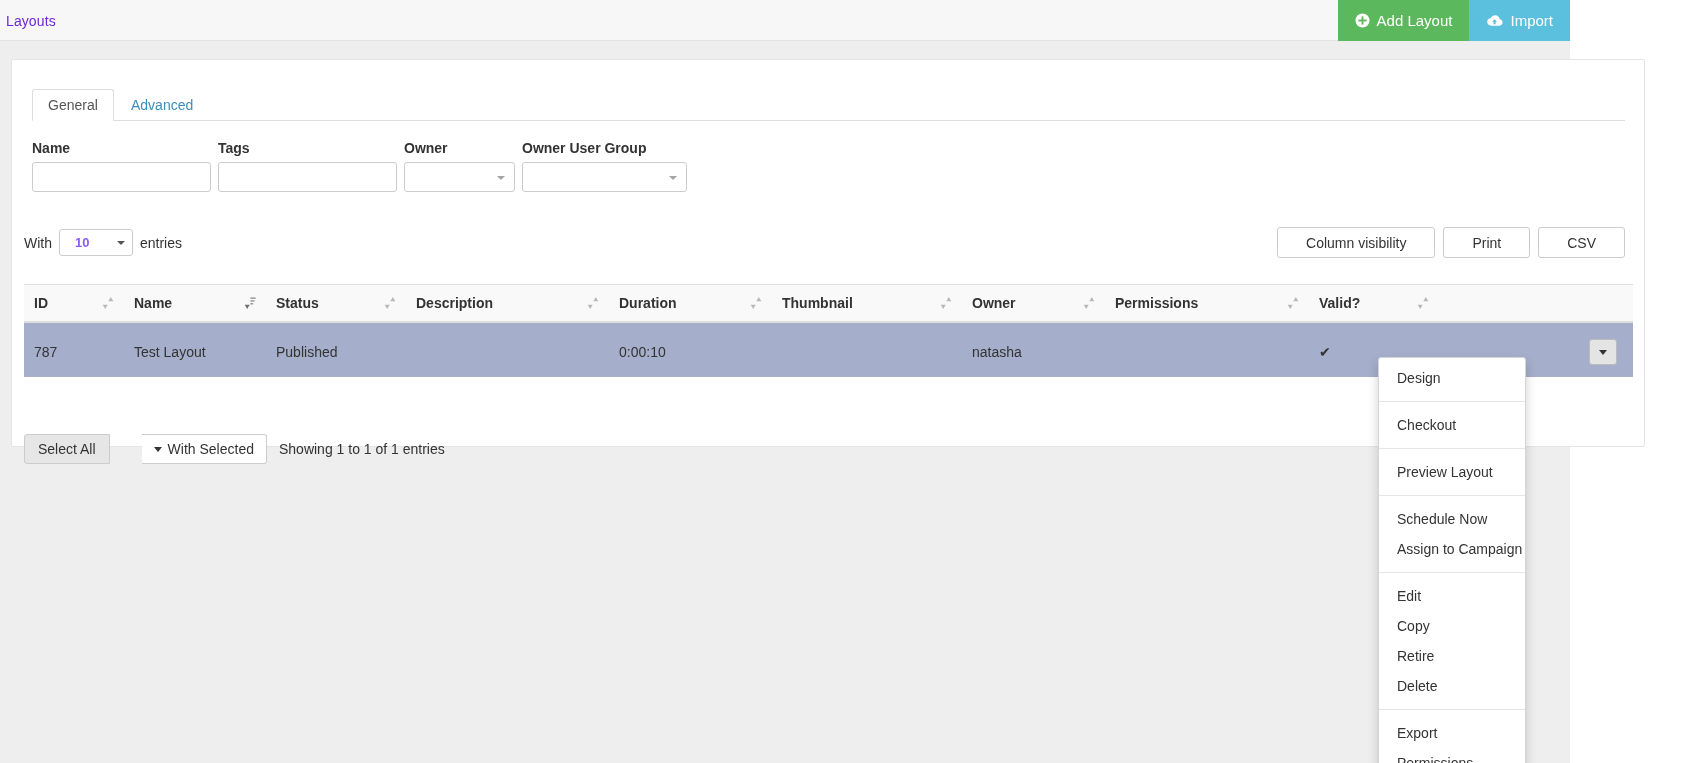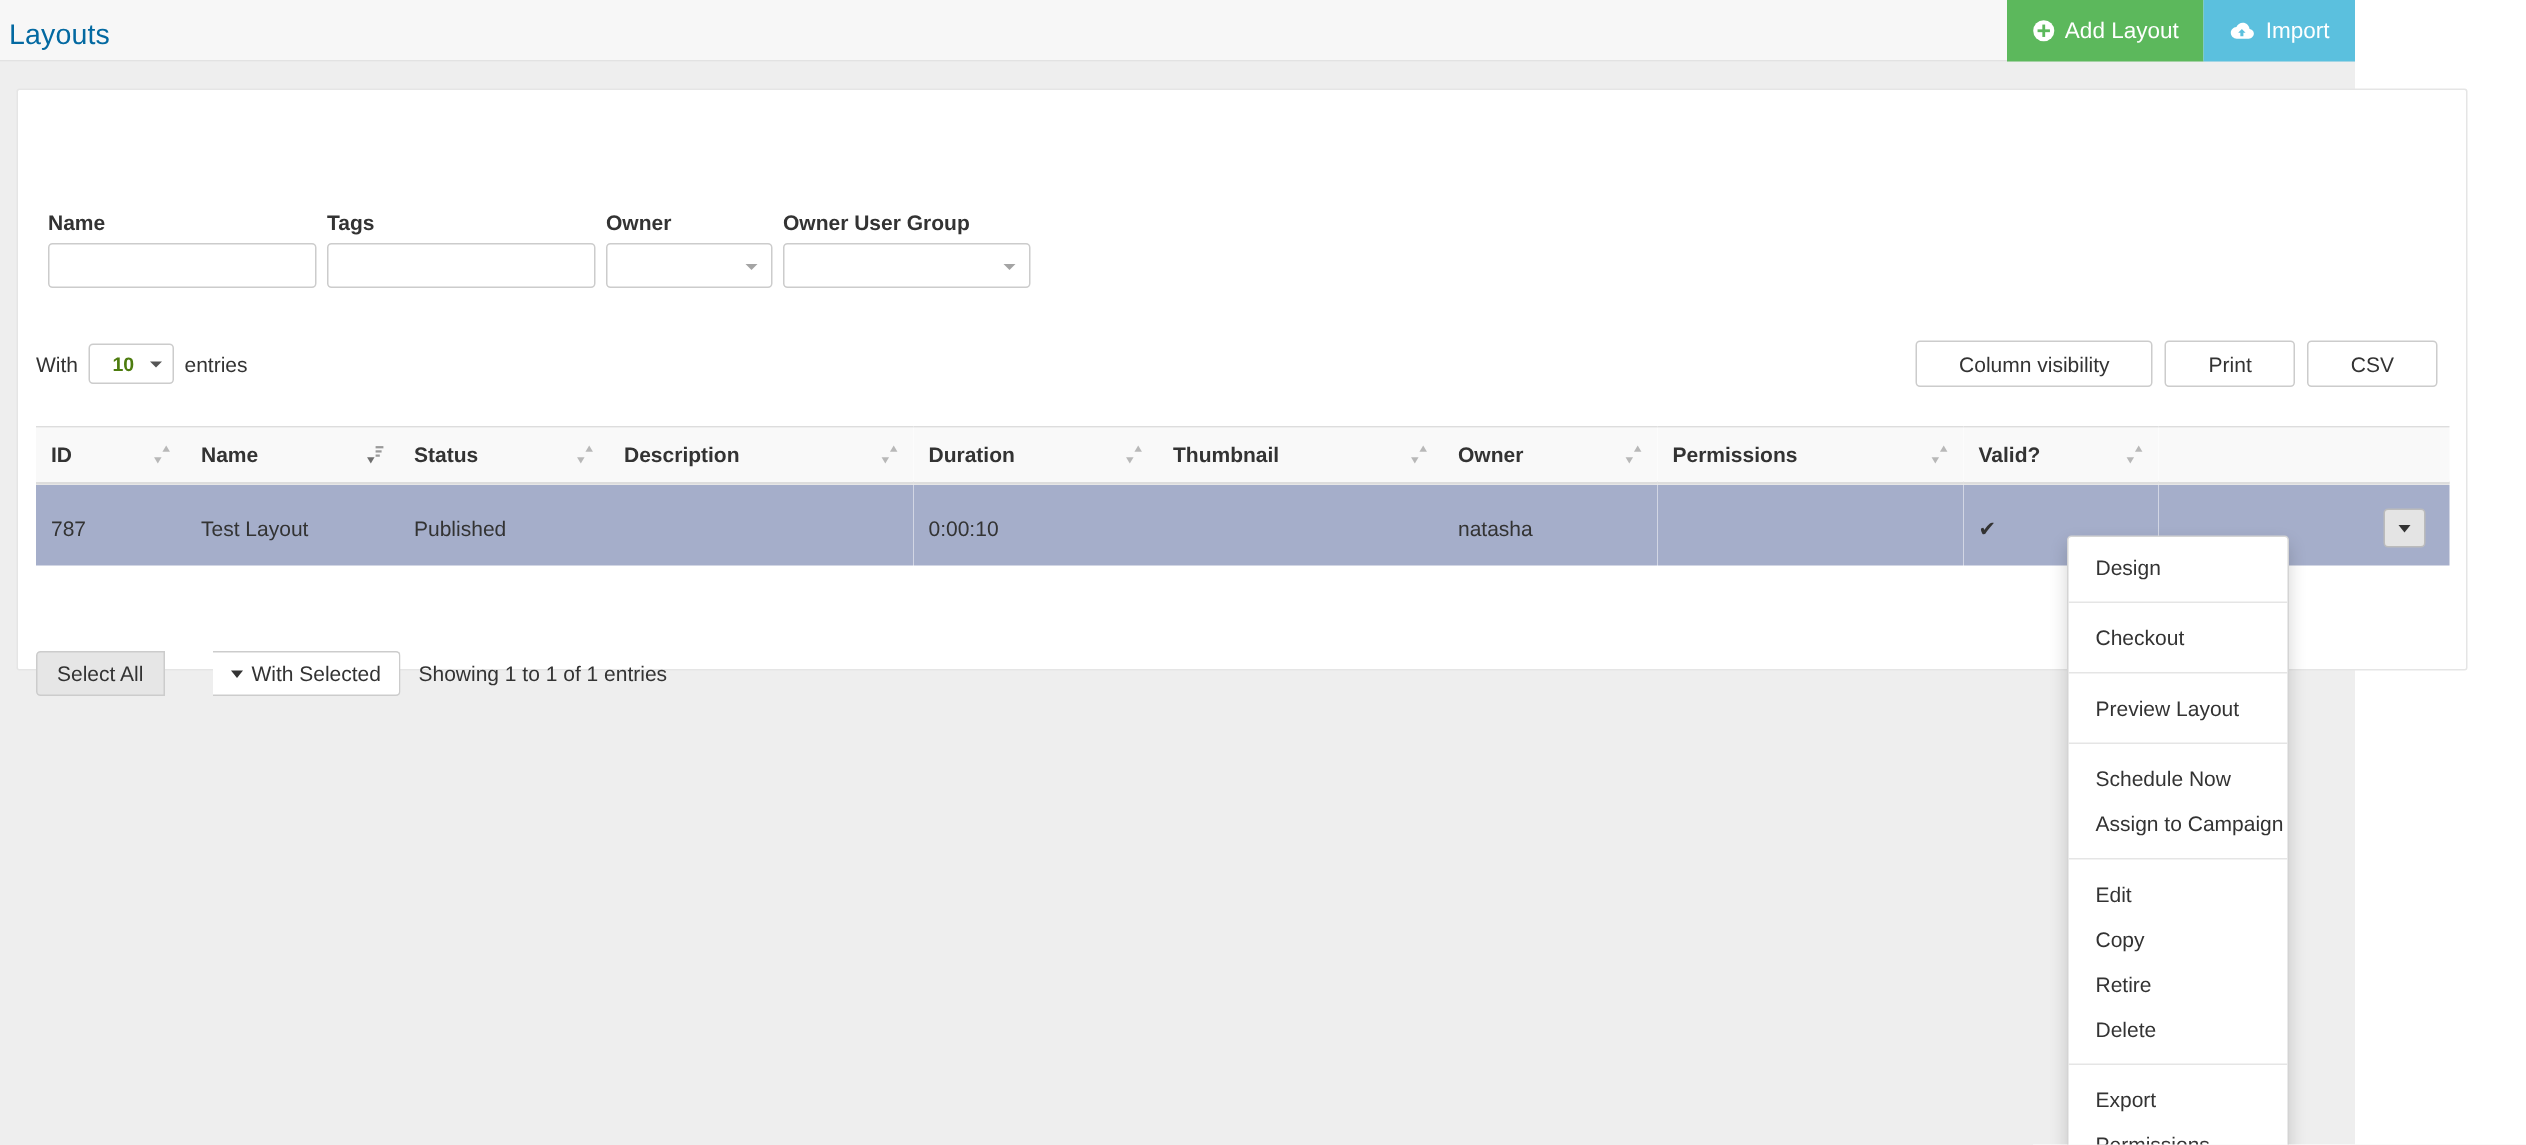--- a/index.html
+++ b/index.html
@@ -49,22 +49,22 @@
     width: 1570px;
     height: 41px;
     background: #f7f7f7;
     border-bottom: 1px solid #e2e2e2;
     box-sizing: border-box;
   }
   .topbar-title {
     position: absolute;
     left: 6px;
     top: 13px;
-    font-size: 19px;
-    color: #0369a1;
+    font-size: 14px;
+    color: #6d28d9;
     letter-spacing: .1px;
   }
   .topbar-actions {
     position: absolute;
     right: 0;
     top: 0;
     height: 41px;
     display: flex;
   }
   .btn-top {
@@ -188,28 +188,28 @@
     left: 12px;
     top: 169px;
     display: flex;
     align-items: center;
     gap: 7px;
     font-size: 14px;
     color: #333333;
   }
   .len-select {
     position: relative;
-    width: 57px;
+    width: 74px;
     height: 27px;
     border: 1px solid #cccccc;
     border-radius: 3px;
     background: #ffffff;
     box-sizing: border-box;
     font-size: 13px;
-    color: #4d7c0f;
+    color: #8b5cf6;
     cursor: pointer;
     font-weight: bold;
   }
   .len-select .len-val {
     position: absolute;
     left: 15px;
     top: 5px;
     font-size: 13px;
   }
   .len-select .caret2 {
@@ -419,20 +419,28 @@
             <path fill="#5bc0de" d="M10.4 11.6h-1.5V8.9H7.2l2.9-3 2.9 3h-1.7v2.7z" transform="translate(0,0.2)"></path>
           </svg>
         </span>
         <span>Import</span>
       </button>
     </div>
   </div>
 
   <div class="card">
 
+    <div class="tabs">
+      <div class="tab tab-active">
+        <span>General</span>
+      </div>
+      <div class="tab tab-inactive">
+        <span>Advanced</span>
+      </div>
+    </div>
 
     <div class="filters">
       <div class="fgroup">
         <label class="flabel">Name</label>
         <input class="finput w-name" type="text" value="" style="">
       </div>
       <div class="fgroup">
         <label class="flabel">Tags</label>
         <input class="finput w-tags" type="text" value="" style="">
       </div>

